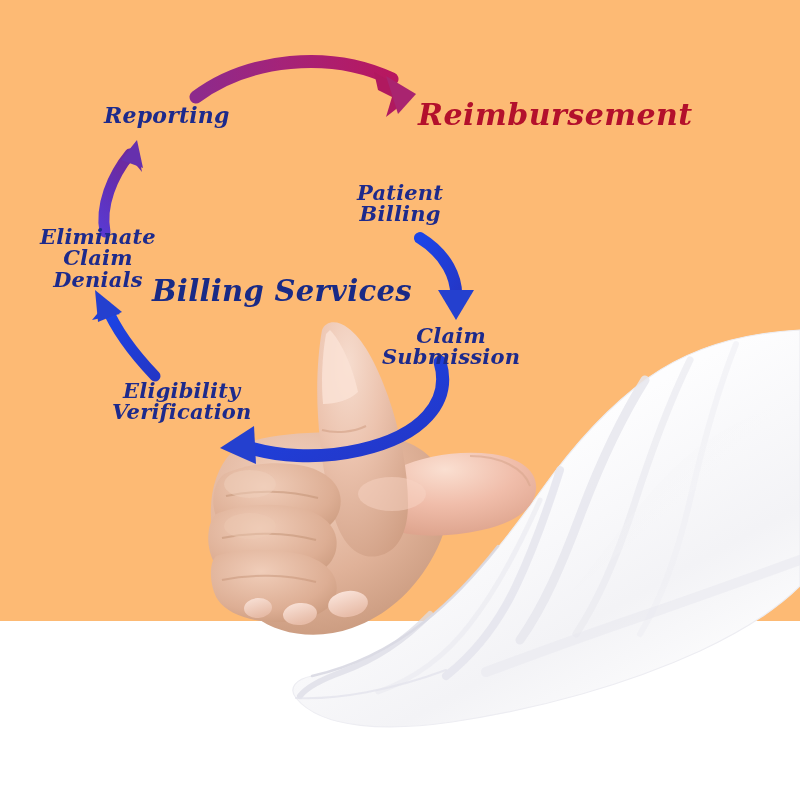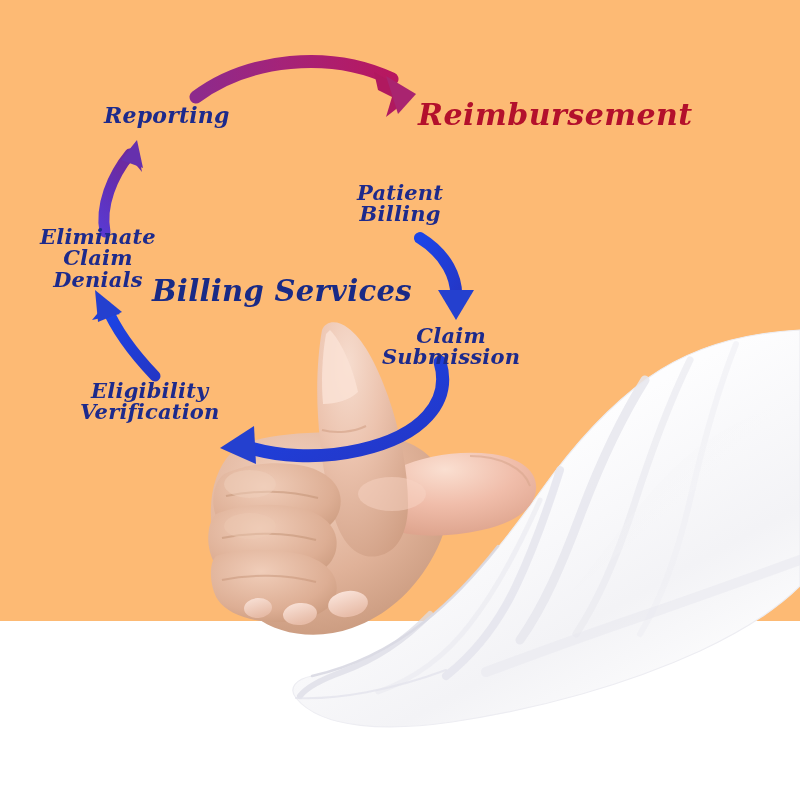--- a/index.html
+++ b/index.html
@@ -11,21 +11,21 @@
   .lbl{position:absolute;white-space:pre;line-height:1.02;
        font-family:"DejaVu Serif",serif;font-style:italic;font-weight:bold;
        letter-spacing:.2px;}
   .node{color:#1d2a8c;font-size:21px;text-align:center;}
 
   #lbl-reporting{left:104px;top:104px;font-size:22px;}
   #lbl-reimbursement{left:418px;top:100px;color:#b3102c;font-size:30px;
       letter-spacing:.5px;}
   #lbl-patient-billing{left:345px;top:182px;text-align:center;margin-left:12px;}
   #lbl-claim-submission{left:382px;top:325px;text-align:center;}
-  #lbl-eligibility{left:80px;top:380px;text-align:center;}
+  #lbl-eligibility{left:112px;top:380px;text-align:center;}
   #lbl-eliminate{left:40px;top:226px;}
   #lbl-title{left:152px;top:277px;color:#192a86;font-size:29px;
       font-style:italic;font-weight:bold;letter-spacing:.3px;}
 </style>
 </head>
 <body>
 
 <div id="stage">
 
   <svg id="svgroot" viewBox="0 0 800 800">

